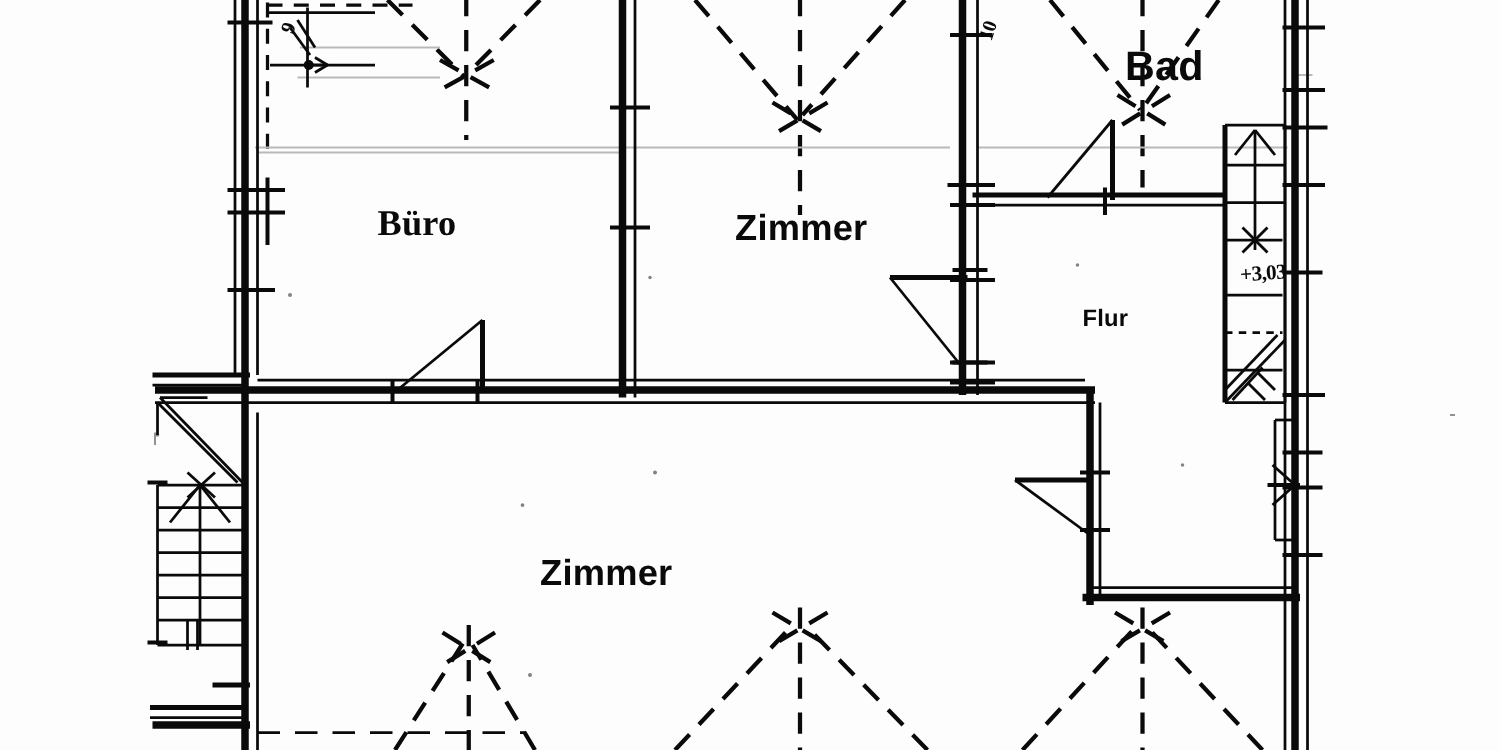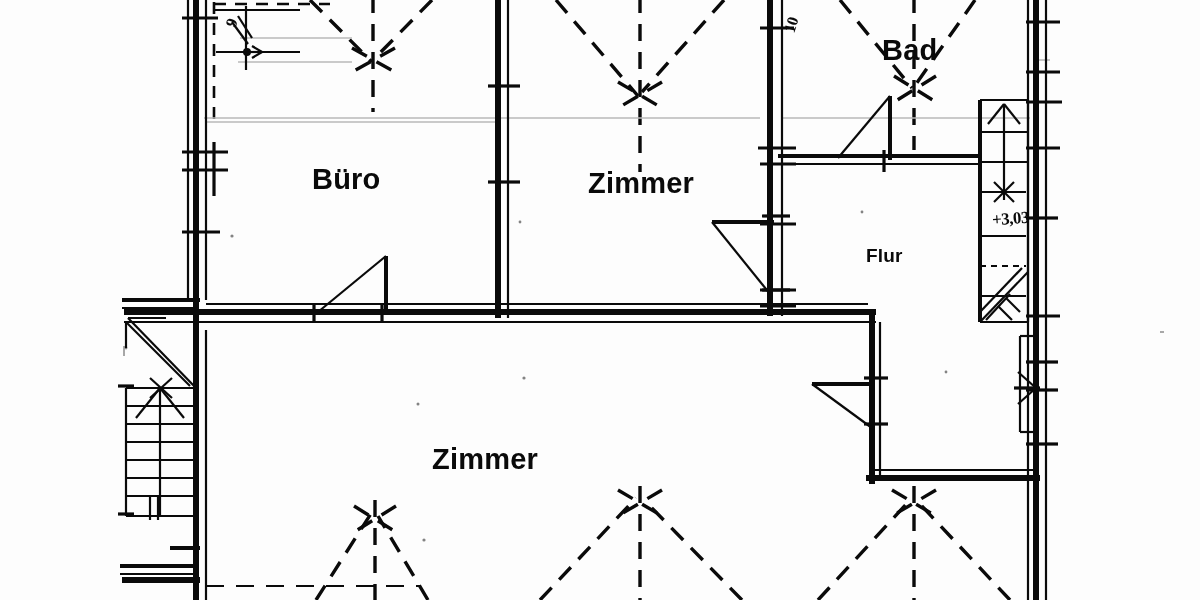--- a/index.html
+++ b/index.html
@@ -22,23 +22,23 @@
   }
   
   .room-label{
     position:absolute;
     font-family:"Liberation Sans", sans-serif;
     font-weight:bold;
     color:#0a0a0a;
     white-space:nowrap;
     letter-spacing:0.2px;
   }
-  .lbl-buero  { left:312px; top:163px; font-size:29px; }
+  .lbl-buero  { left:302px; top:163px; font-size:29px;font-family:Liberation Serif, serif; }
   .lbl-zimmer1{ left:588px; top:167px; font-size:29px; }
-  .lbl-bad    { left:882px; top:34px;  font-size:29px; }
+  .lbl-bad    { left:900px; top:34px;  font-size:33px; }
   .lbl-flur   { left:866px; top:245px; font-size:19px; }
   .lbl-zimmer2{ left:432px; top:443px; font-size:29px; }
 
   
   .hand-note{
     position:absolute;
     font-family:"Liberation Serif", serif;
     font-weight:bold;
     font-size:17px;
     color:#0a0a0a;

